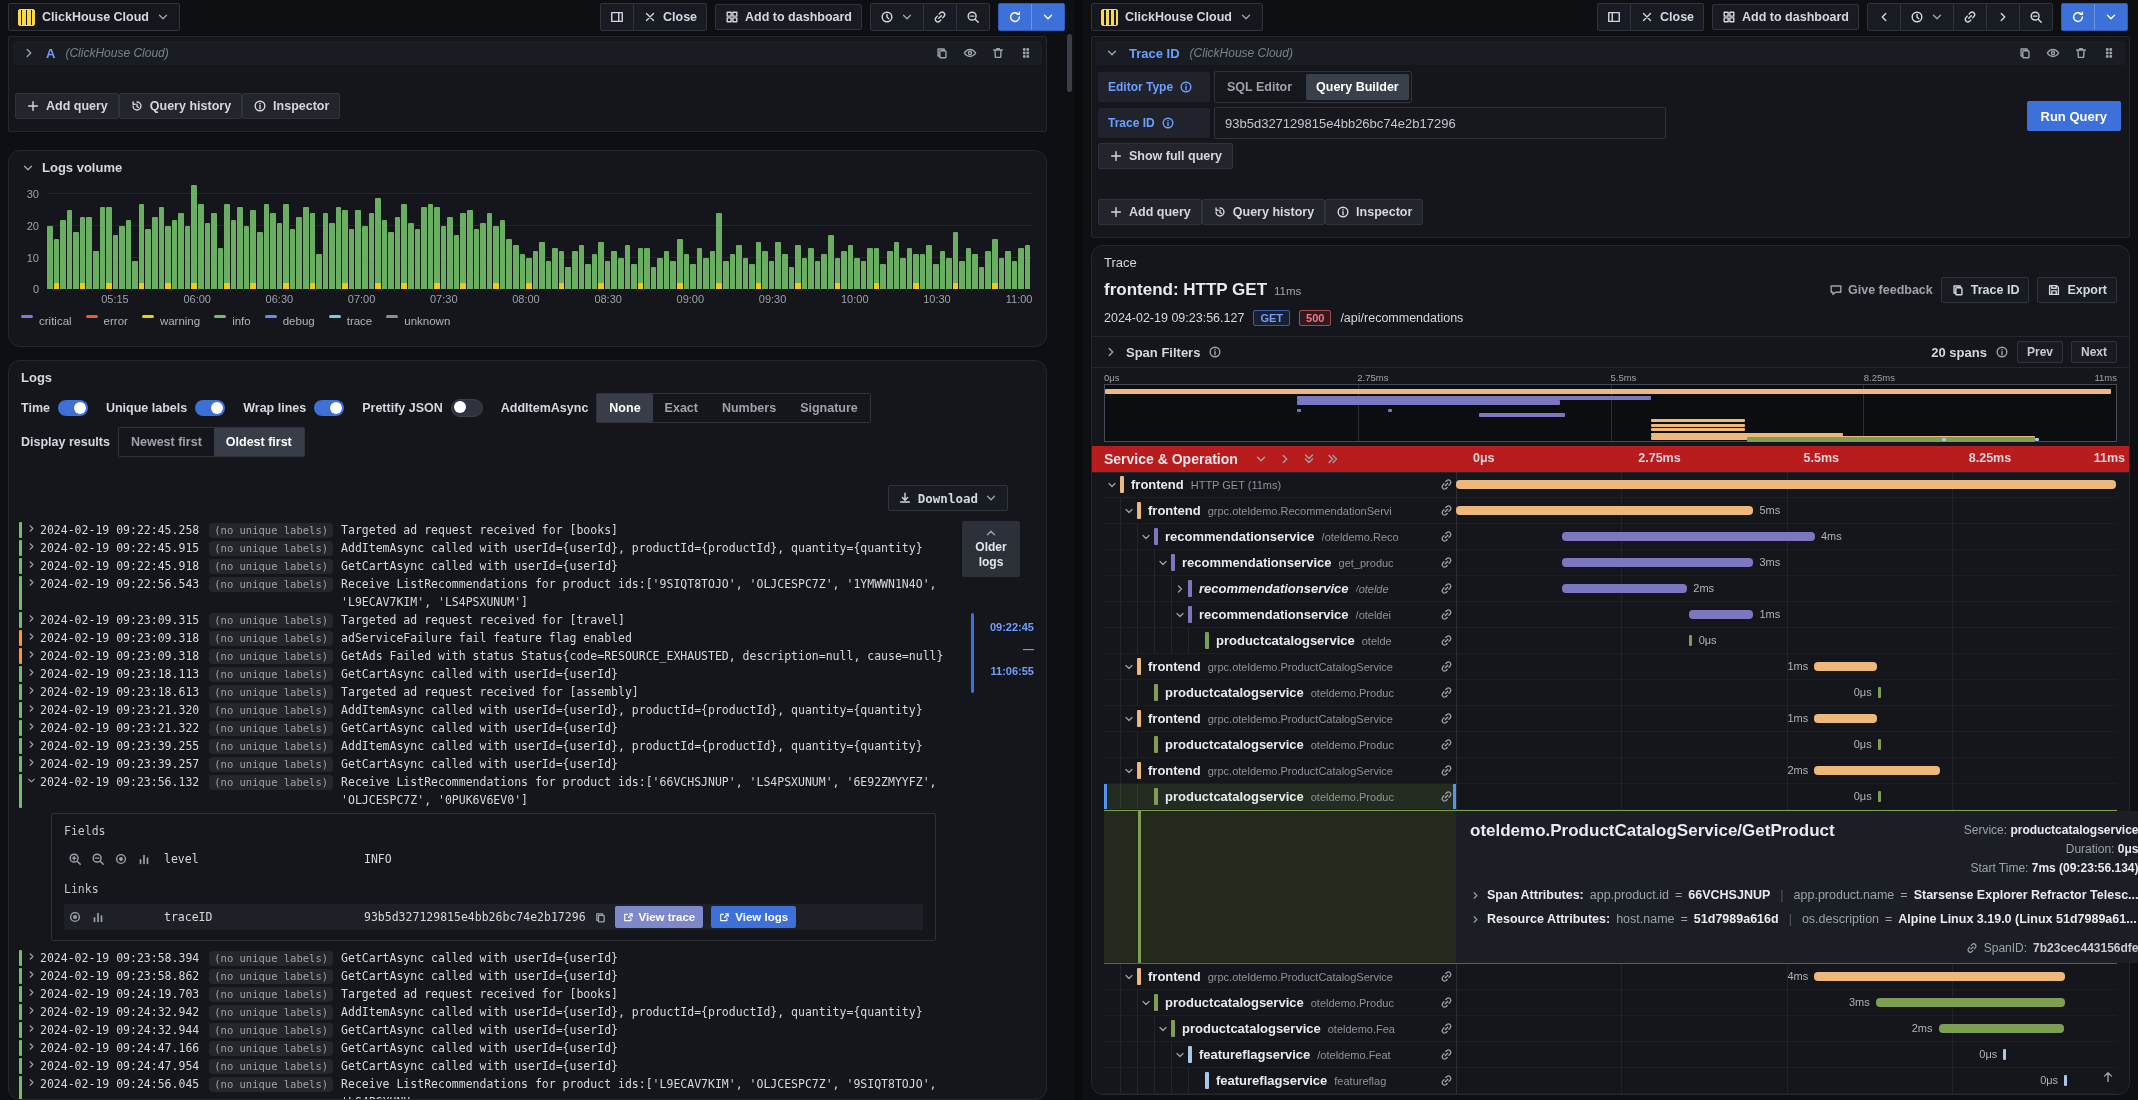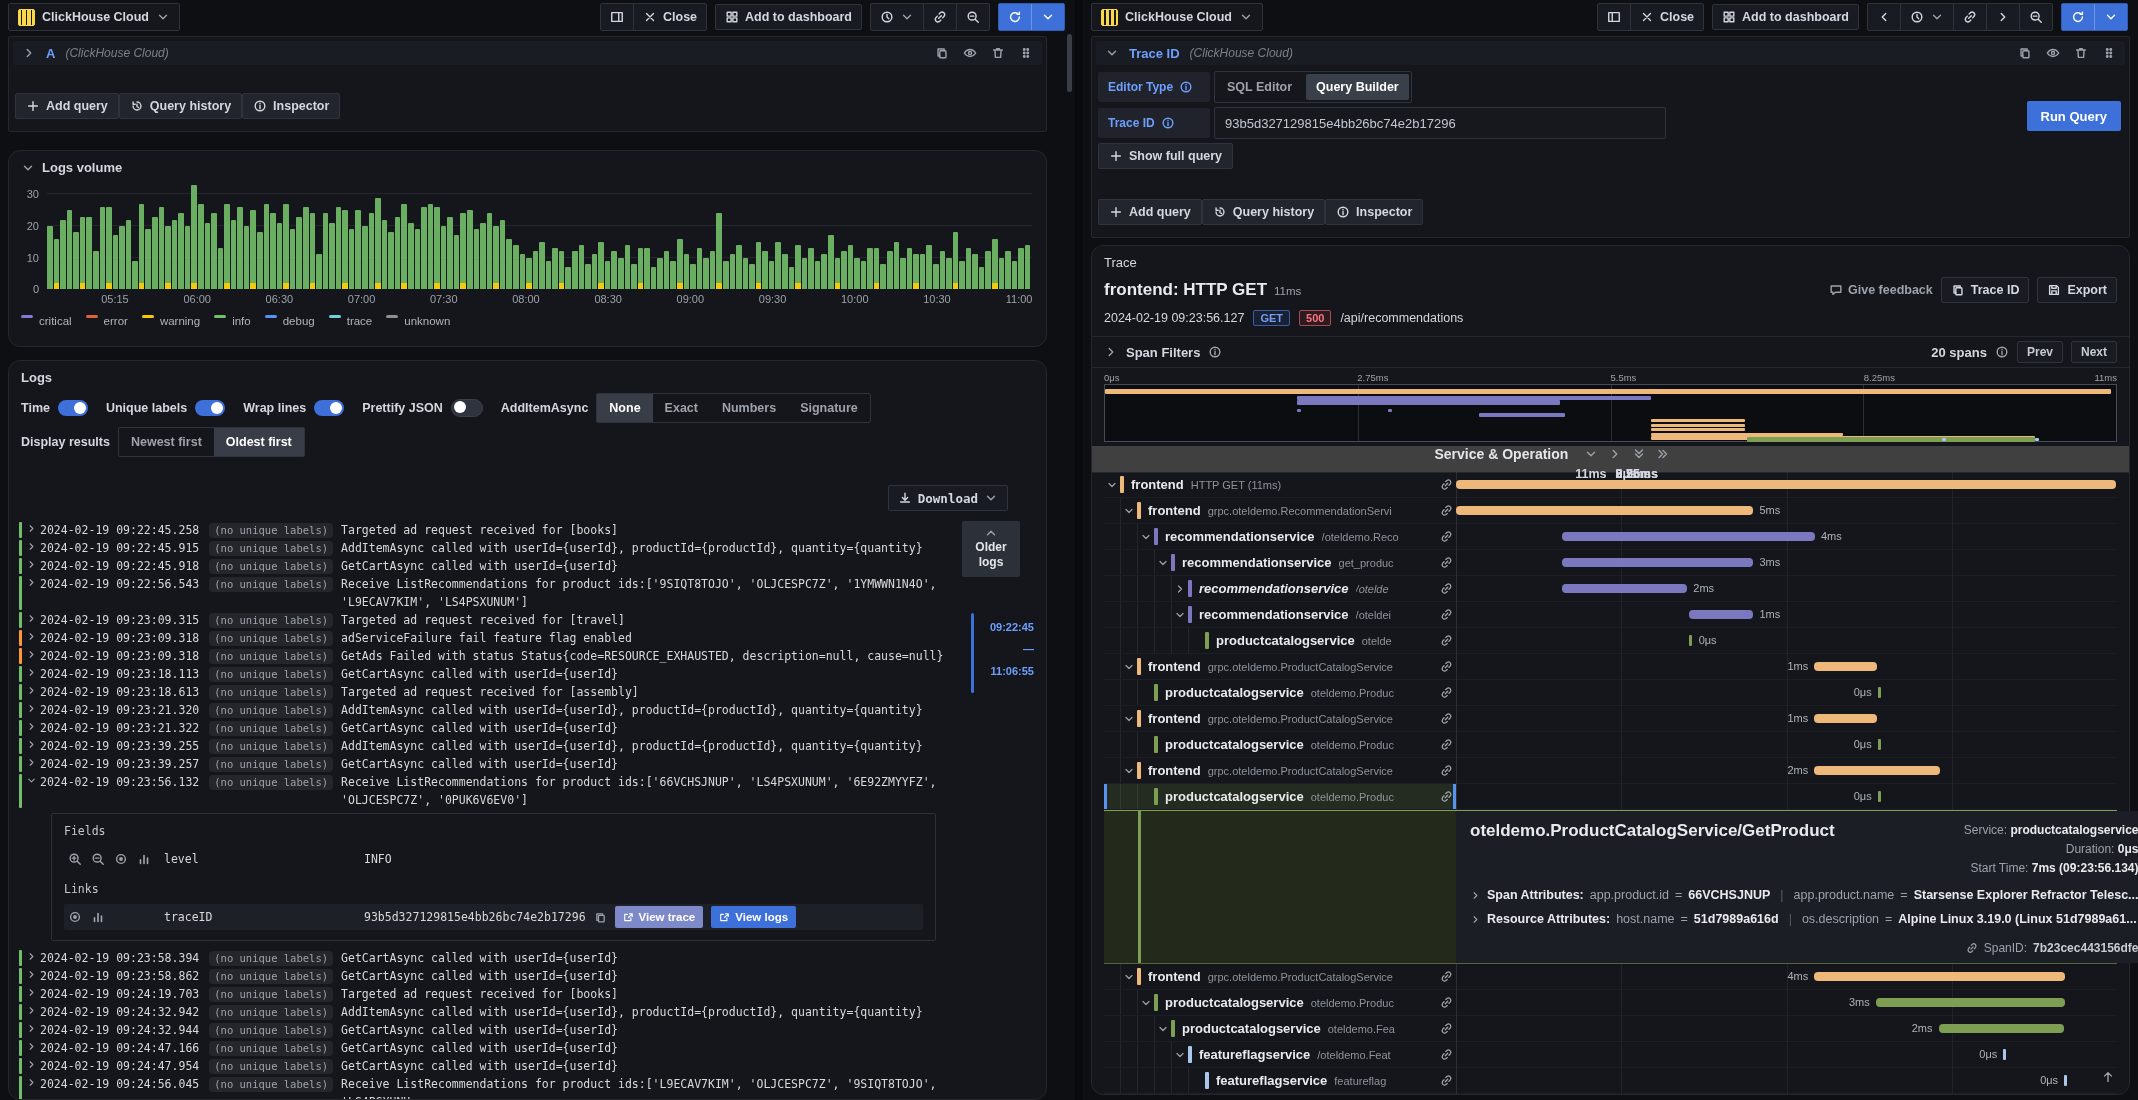--- a/index.html
+++ b/index.html
@@ -125,22 +125,22 @@
   .sm-btn{height:22px;border:1px solid var(--border2);background:var(--panel2);border-radius:2px;color:#c7cbd3;
     font-size:12px;font-weight:600;padding:0 9px;font-family:inherit;cursor:pointer;}
 
   #minimap{position:absolute;top:126px;left:12px;right:12px;height:70px;}
   #mm-ticks{position:relative;height:12px;font-size:9.5px;color:var(--muted);}
   #mm-ticks span{position:absolute;top:0;}
   #mm-box{position:absolute;top:12px;left:0;right:0;bottom:0;border:1px solid #454b57;background:#0c0d10;}
   .mm-gl{position:absolute;top:0;bottom:0;width:1px;background:rgba(255,255,255,.14);}
   .mm-bar{position:absolute;border-radius:1px;}
 
-  #span-header{position:absolute;top:200px;left:0;right:0;height:26px;background:#404040;border-bottom:1px solid var(--border);
-    display:flex;align-items:center;flex-direction:column;}
+  #span-header{position:absolute;top:200px;left:0;right:0;height:26px;background:#b91c1c;border-bottom:1px solid var(--border);
+    display:flex;align-items:center;}
   #sh-name{width:364px;display:flex;align-items:center;gap:10px;padding-left:12px;font-size:14px;font-weight:700;color:#e4e6ea;}
   #sh-name .ics{display:flex;gap:10px;color:var(--muted);margin-left:6px;}
   #sh-time{position:relative;flex:1;height:100%;font-size:12.5px;font-weight:700;color:var(--text);}
   #sh-time span{position:absolute;top:5px;}
 
   #span-rows{position:absolute;top:226px;left:12px;right:12px;}
   .vline{position:absolute;top:0;bottom:0;width:1px;background:rgba(255,255,255,.06);z-index:0;}
   .span-row{position:relative;display:flex;height:25px;align-items:flex-start;border-bottom:1px solid rgba(255,255,255,.035);z-index:1;}
   .sr-name{width:352px;height:100%;display:flex;align-items:center;position:relative;overflow:hidden;flex:none;}
   .sr-name .guides{display:flex;height:100%;flex:none;}

